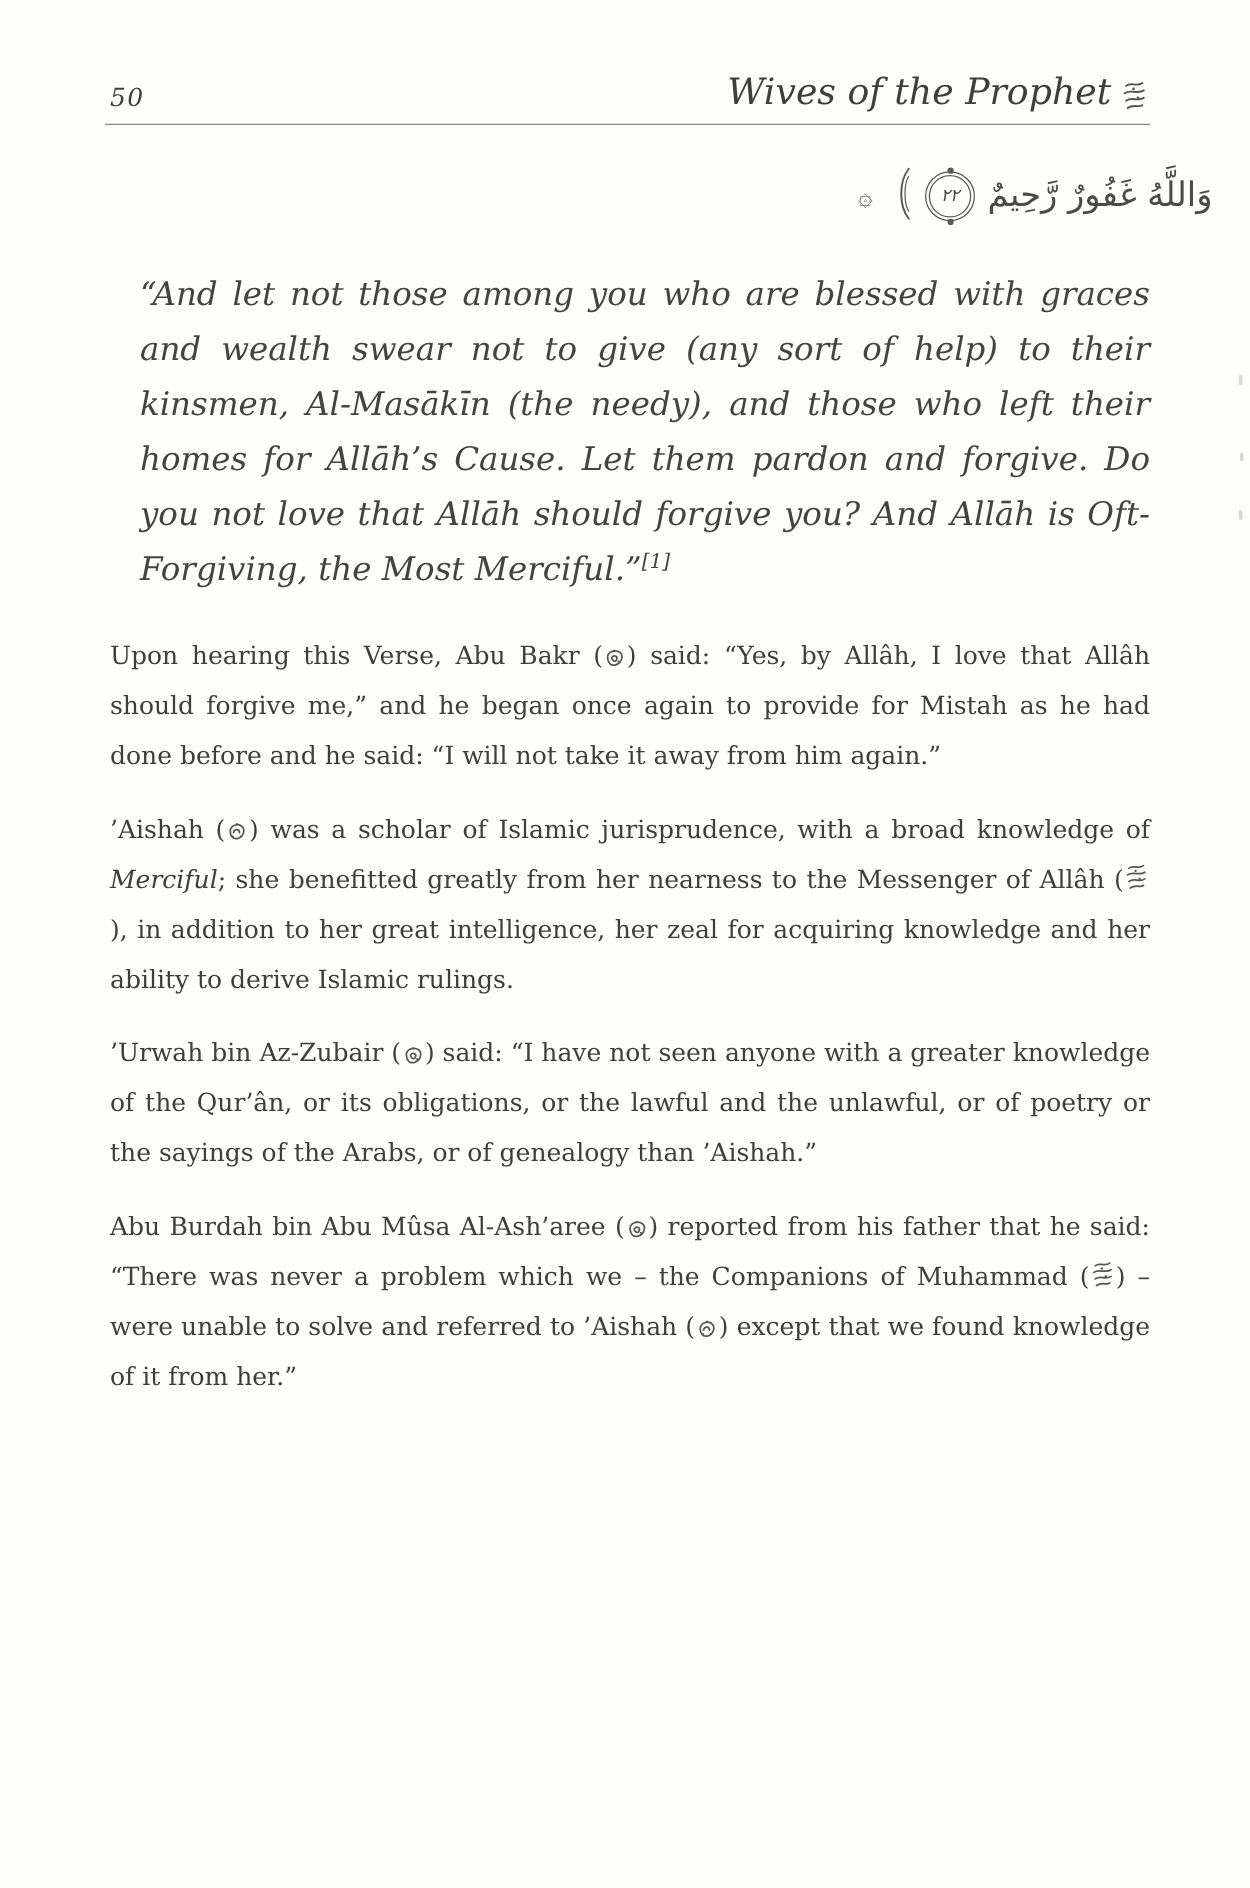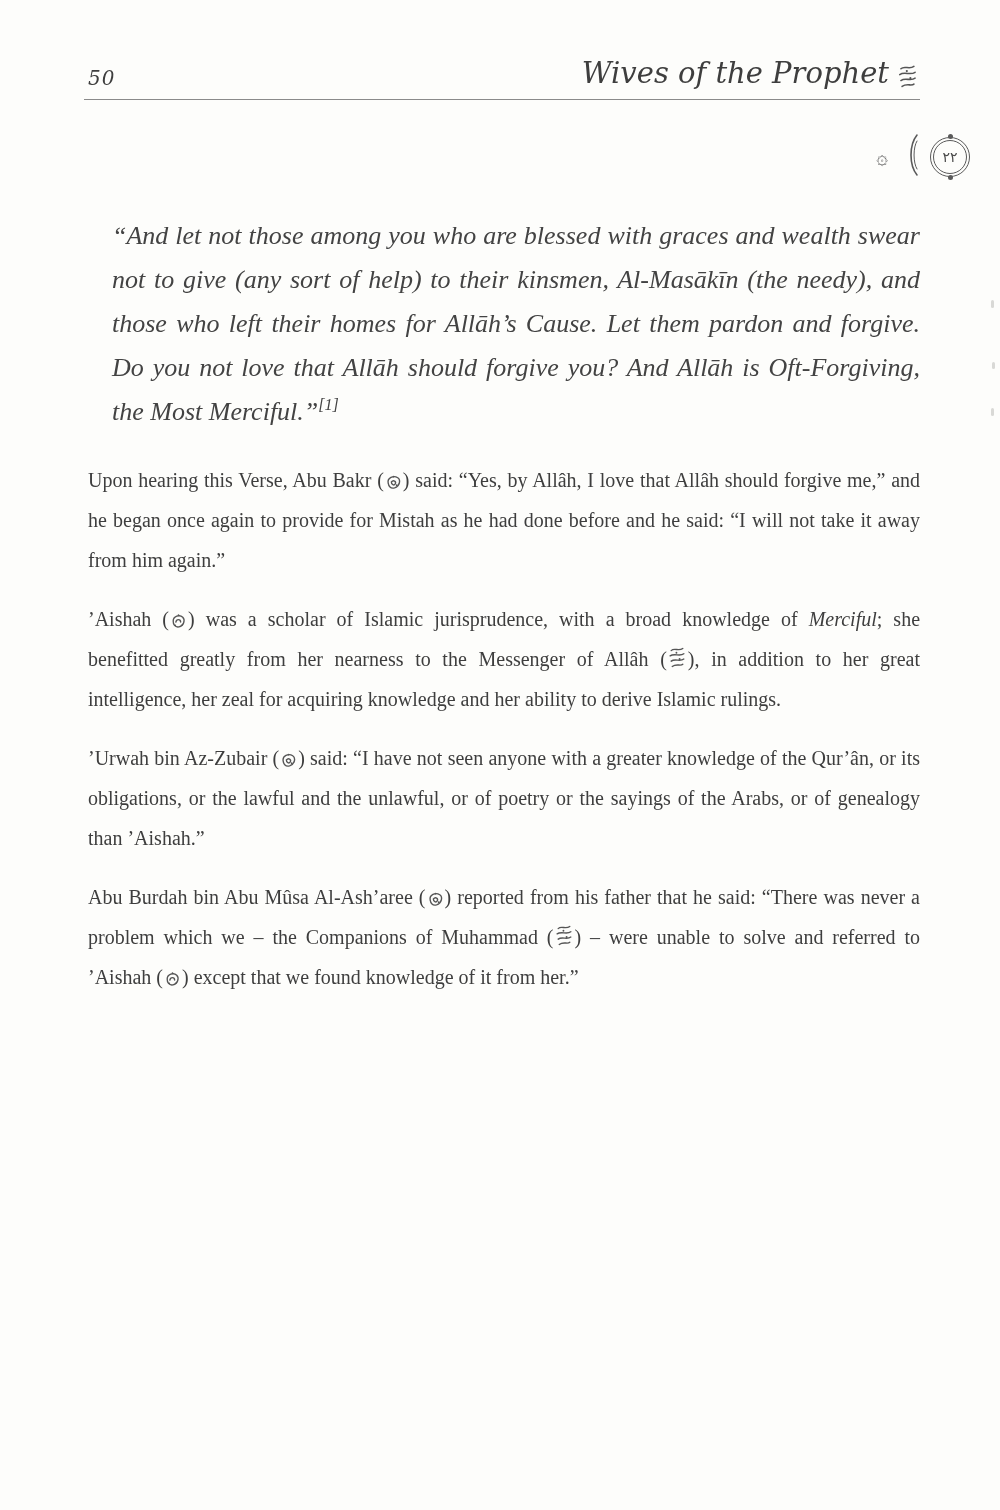--- a/index.html
+++ b/index.html
@@ -53,35 +53,36 @@
   .ayah-medallion {
     width: 40px; height: 40px;
     border: 4px double #5a5a5a;
     border-radius: 50%;
     box-sizing: border-box;
     display: flex; align-items: center; justify-content: center;
     font-family: "DejaVu Sans", sans-serif;
     font-size: 14px; color: #4a4a4a;
     flex: 0 0 auto;
     position: relative;
+    font-style: italic;
   }
   .ayah-medallion::before, .ayah-medallion::after {
     content: ""; position: absolute; width: 5px; height: 5px;
     background: #5a5a5a; border-radius: 50%;
   }
   .ayah-medallion::before { top: -7px; left: 14px; }
   .ayah-medallion::after  { bottom: -7px; left: 14px; }
   .ornate-paren { flex: 0 0 auto; }
   .rub-el-hizb {
     font-family: "DejaVu Sans", sans-serif;
     font-size: 20px; color: #5a5a5a;
     margin-right: 8px;
   }
   
-  .page-body { margin-top: 26px; font-family: Liberation Serif, serif; }
+  .page-body { margin-top: 26px; }
   .block { margin: 0; }
   .quote {
     font-style: italic;
     font-size: 26px;
     line-height: 44px;
     text-align: justify;
     padding-left: 24px;
     margin-bottom: 26px;
     color: #434343;
   }
@@ -147,20 +148,21 @@
           <path d="M4,19 C8,16 12,19 14,17"></path>
           <circle class="dot" cx="8" cy="6" r="0.9"></circle>
           <circle class="dot" cx="11" cy="12" r="0.9"></circle>
         </svg>
       </span>
     </span>
   </div>
   <hr class="header-rule">
 
   <div class="arabic-row">
+    <span class="arabic-text">وَاللَّهُ غَفُورٌ رَّحِيمٌ</span>
     <span class="ayah-medallion">
       <span>٢٢</span>
     </span>
     <span class="ornate-paren">
       <svg width="14" height="44" viewBox="0 0 14 44">
         <path d="M11,2 C3,12 3,32 11,42" fill="none" stroke="#5a5a5a" stroke-width="1.6" stroke-linecap="round"></path>
         <path d="M11,8 C7,14 7,30 11,36" fill="none" stroke="#5a5a5a" stroke-width="1" stroke-linecap="round"></path>
       </svg>
     </span>
     <span class="rub-el-hizb">۞</span>

